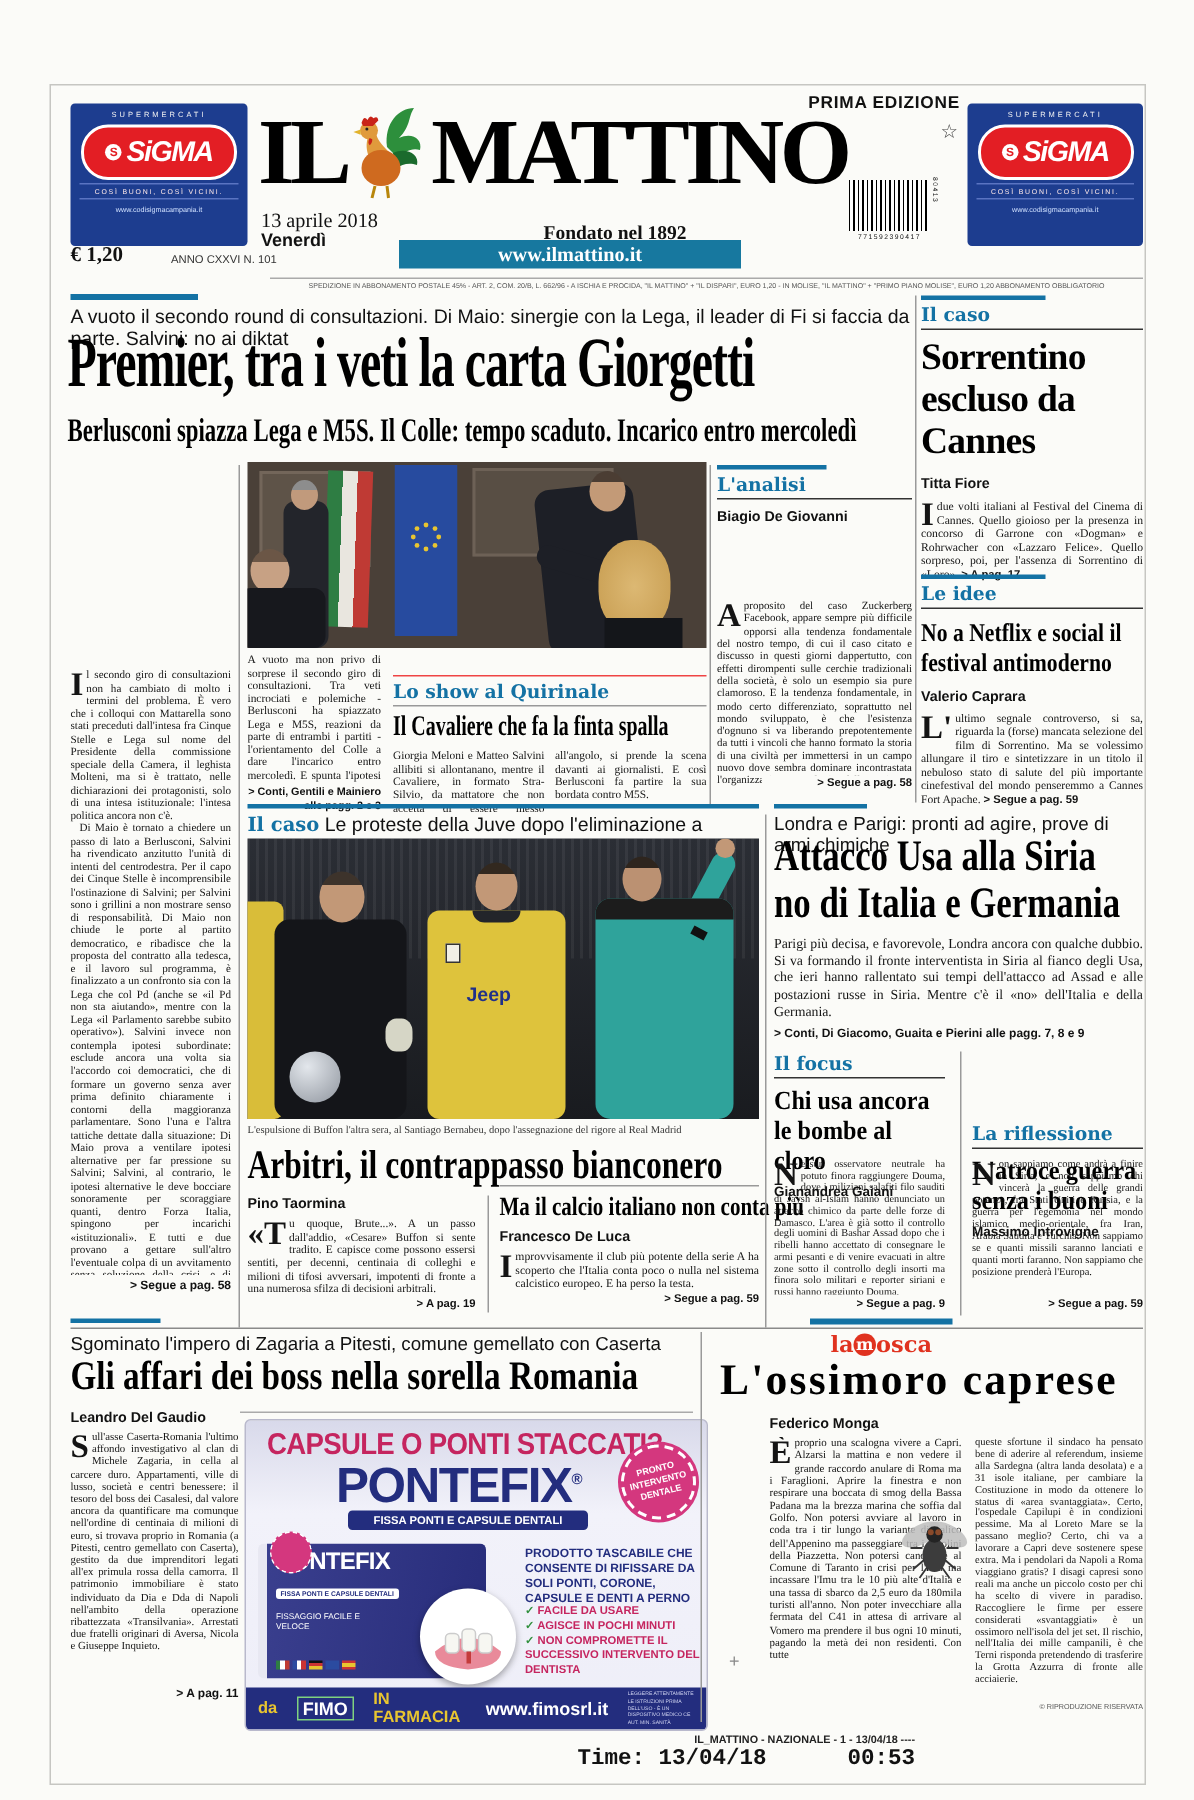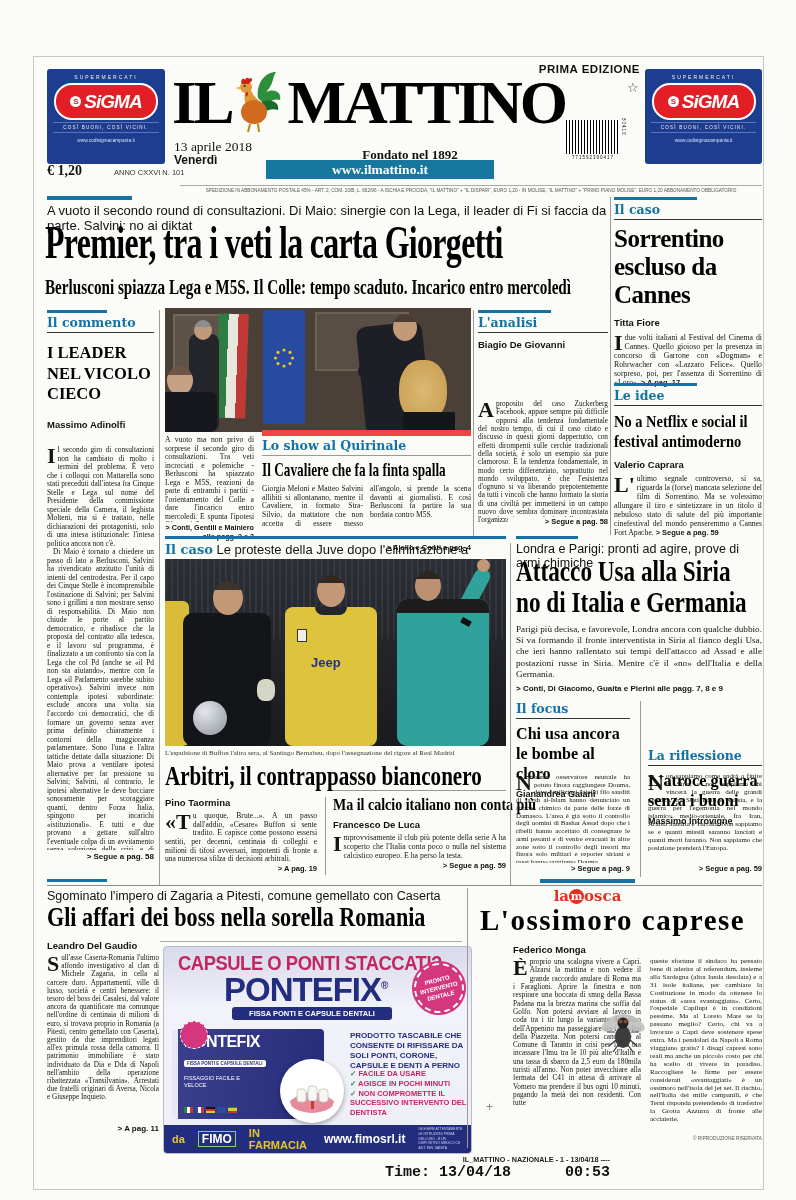--- a/index.html
+++ b/index.html
@@ -117,26 +117,20 @@
     <div class="secbar"></div>
     <div class="seclabel">Le idee</div>
     <div class="hl sqz" style="font-size:17px;line-height:1.18;margin-top:6px;white-space:normal;width:176px;transform:scaleX(.85);">No a Netflix e social il festival antimoderno</div>
     <div class="auth" style="margin-top:7px;">Valerio Caprara</div>
     <div class="bodytxt drop" style="font-size:7.7px;line-height:1.16;margin-top:5px;">
       <span>L'ultimo segnale controverso, si sa, riguarda la (forse) mancata selezione del film di Sorrentino. Ma se volessimo allungare il tiro e sintetizzare in un titolo il nebuloso stato di salute del più importante cinefestival del mondo penseremmo a Cannes Fort Apache.</span>
       <b class="inptr">&gt; Segue a pag. 59</b>
     </div>
   </div>
 
-  <div class="abs" style="left:47px;top:310px;width:107px;">
-    <div class="secbar"></div>
-    <div class="seclabel">Il commento</div>
-    <div class="hl" style="font-size:16.5px;line-height:1.25;margin-top:10px;font-weight:bold;">I LEADER NEL VICOLO CIECO</div>
-    <div class="auth" style="margin-top:14px;">Massimo Adinolfi</div>
-  </div>
   <div class="abs bodytxt" style="left:47px;top:446px;width:107px;height:404px;overflow:hidden;font-size:7.4px;line-height:1.15;">
     <p class="drop" style="margin:0;">Il secondo giro di consultazioni non ha cambiato di molto i termini del problema. È vero che i colloqui con Mattarella sono stati preceduti dall'intesa fra Cinque Stelle e Lega sul nome del Presidente della commissione speciale della Camera, il leghista Molteni, ma si è trattato, nelle dichiarazioni dei protagonisti, solo di una intesa istituzionale: l'intesa politica ancora non c'è.</p>
     <p style="margin:0;text-indent:6px;">Di Maio è tornato a chiedere un passo di lato a Berlusconi, Salvini ha rivendicato anzitutto l'unità di intenti del centrodestra. Per il capo dei Cinque Stelle è incomprensibile l'ostinazione di Salvini; per Salvini sono i grillini a non mostrare senso di responsabilità. Di Maio non chiude le porte al partito democratico, e ribadisce che la proposta del contratto alla tedesca, e il lavoro sul programma, è finalizzato a un confronto sia con la Lega che col Pd (anche se «il Pd non sta aiutando», mentre con la Lega «il Parlamento sarebbe subito operativo»). Salvini invece non contempla ipotesi subordinate: esclude ancora una volta sia l'accordo coi democratici, che di formare un governo senza aver prima definito chiaramente i contorni della maggioranza parlamentare. Sono l'una e l'altra tattiche dettate dalla situazione: Di Maio prova a ventilare ipotesi alternative per far pressione su Salvini; Salvini, al contrario, le ipotesi alternative le deve bocciare sonoramente per scoraggiare quanti, dentro Forza Italia, spingono per incarichi «istituzionali». E tutti e due provano a gettare sull'altro l'eventuale colpa di un avvitamento senza soluzione della crisi, e di nuove elezioni.</p>
 
   </div>
   <div class="abs ptr" style="left:47px;top:852px;width:107px;background:#fbfbf8;">&gt; Segue a pag. 58</div>
 
   <div class="abs" style="left:165px;top:308px;width:306px;height:124px;background:#4a4038;overflow:hidden;">
     <div class="abs" style="left:8px;top:6px;width:70px;height:60px;background:#5e5348;border:2px solid #73665a;"></div>
     <div class="abs" style="left:150px;top:4px;width:90px;height:55px;background:#584e44;border:2px solid #6d6156;"></div>
@@ -163,21 +157,21 @@
     <div class="abs" style="left:192px;top:62px;width:62px;height:15px;background:#1d1f26;border-radius:8px;transform:rotate(16deg);"></div>
     <div class="abs" style="left:234px;top:52px;width:48px;height:62px;border-radius:45%;background:radial-gradient(#dcb873,#c69b4e);"></div>
     <div class="abs" style="left:238px;top:104px;width:52px;height:20px;background:#14161a;"></div>
   </div>
 
   <div class="abs" style="left:165px;top:436px;width:89px;">
     <div class="bodytxt" style="font-size:7.6px;line-height:1.12;max-height:86px;overflow:hidden;">A vuoto ma non privo di sorprese il secondo giro di consultazioni. Tra veti incrociati e polemiche - Berlusconi ha spiazzato Lega e M5S, reazioni da parte di entrambi i partiti - l'orientamento del Colle a dare l'incarico entro mercoledì. E spunta l'ipotesi Giorgetti (Lega).</div>
     <div class="ptr" style="font-size:7.2px;margin-top:1px;">&gt; Conti, Gentili e Mainiero alle pagg. 2 e 3</div>
   </div>
 
-  <div class="abs" style="left:262px;top:430px;width:209px;border-top:6px solid #ef4444;padding-top:2px;">
+  <div class="abs" style="left:262px;top:450px;width:209px;border-top:1px solid #ef4444;padding-top:2px;">
     <div class="seclabel" style="border-bottom:1px solid #999;">Lo show al Quirinale</div>
     <div class="hl sqz" style="font-size:19px;margin-top:3px;transform:scaleX(.7);">Il Cavaliere che fa la finta spalla</div>
     <div class="bodytxt" style="font-size:7.6px;line-height:1.14;margin-top:4px;columns:2;column-gap:7px;height:58px;overflow:hidden;">Giorgia Meloni e Matteo Salvini allibiti si allontanano, mentre il Cavaliere, in formato Stra-Silvio, da mattatore che non accetta di essere messo all'angolo, si prende la scena davanti ai giornalisti. E così Berlusconi fa partire la sua bordata contro M5S.</div>
     <div class="ptr" style="font-size:7.5px;">&gt; Ajello e Conti a pag. 4</div>
   </div>
 
   <div class="abs" style="left:478px;top:310px;width:130px;">
     <div class="secbar"></div>
     <div class="seclabel">L'analisi</div>
     <div class="auth" style="margin-top:6px;">Biagio De Giovanni</div>

